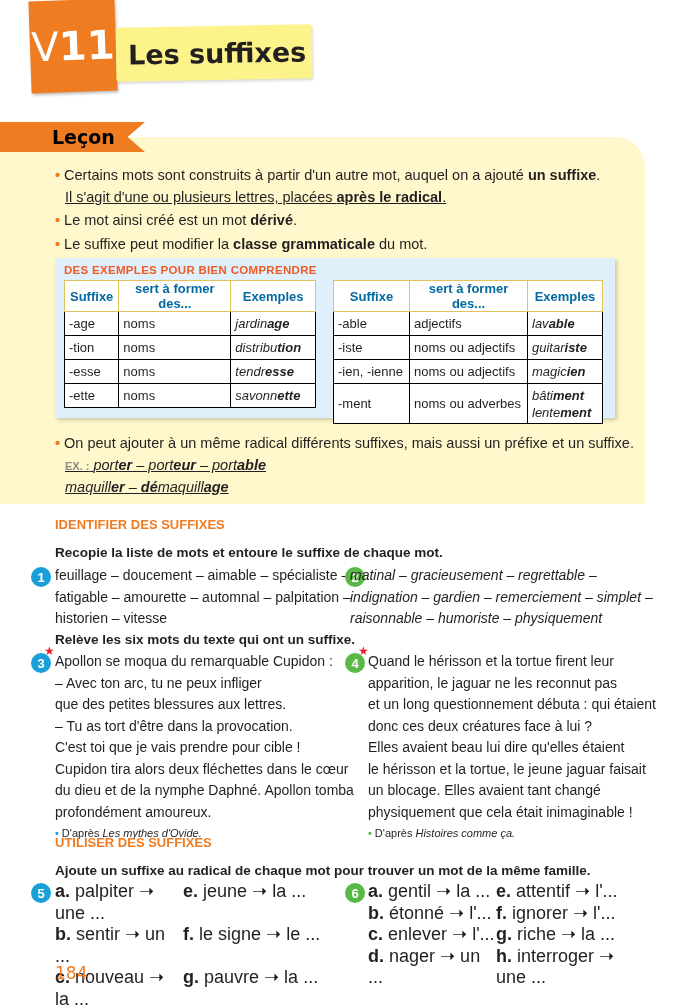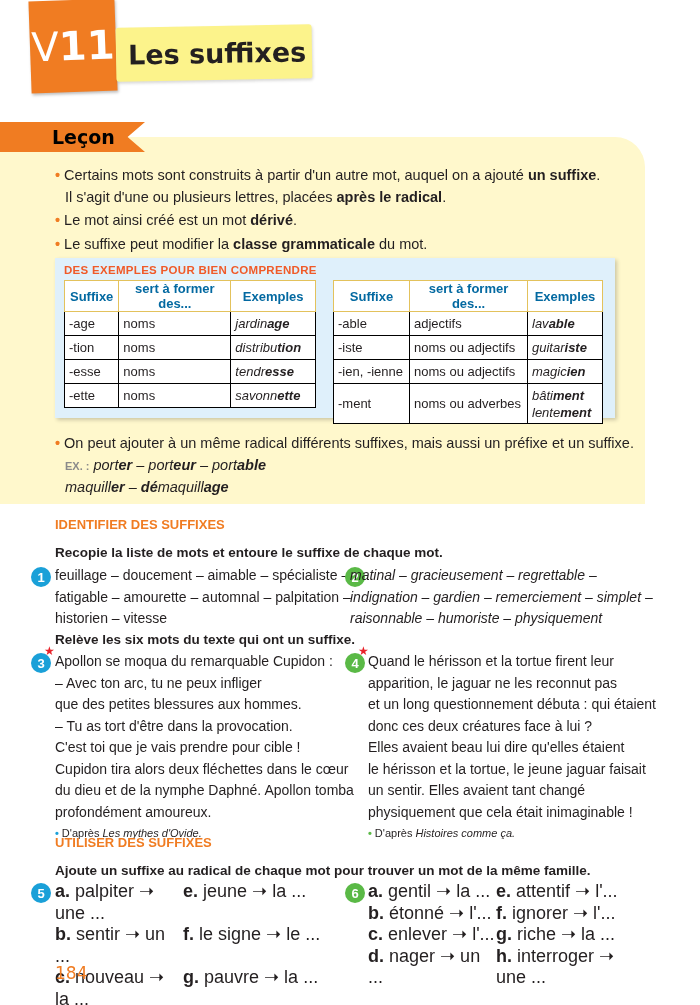--- a/index.html
+++ b/index.html
@@ -13,21 +13,21 @@
   .title-box span { font-family: "DejaVu Sans", sans-serif; font-size: 27px; font-weight: bold; color: #231f20; }
 
   
   .lesson { position: absolute; left: 0; top: 137px; width: 645px; height: 367px; background: #fff8cc; border-top-right-radius: 30px; }
   .lesson-tab { position: absolute; left: 0; top: 122px; width: 145px; height: 30px; background: #f07c22; clip-path: polygon(0 0, 100% 0, 88% 50%, 100% 100%, 0 100%); display: flex; align-items: center; padding-left: 52px; z-index: 2; }
   .lesson-tab span { color: #000000; font-family: "DejaVu Sans", sans-serif; font-weight: bold; font-size: 19px; }
 
   .bullet { position: absolute; left: 55px; font-size: 14.5px; line-height: 22px; }
   .bullet .dot { color: #f07c22; font-weight: bold; margin-right: 4px; }
   .bullet b { font-weight: bold; }
-  .indent { padding-left: 10px; }
+  .indent { padding-left: 10px; text-decoration: underline; }
 
   .examples-panel { position: absolute; left: 55px; top: 258px; width: 560px; height: 160px; background: #dff0fb; box-shadow: 2px 2px 4px rgba(0,0,0,0.2); }
   .examples-title { position: absolute; left: 9px; top: 6px; font-size: 11.5px; font-weight: bold; color: #f05a28; letter-spacing: 0.3px; }
   table.ex { position: absolute; border-collapse: collapse; background: #fff; font-size: 13px; }
   table.ex th { color: #0369a1; font-weight: bold; height: 24px; border: 1px solid #e3c25c; padding: 0 5px; text-align: center; font-size: 13px; }
   table.ex td { height: 24px; border: 1px solid #000000; padding: 0 4px; }
   table.ex td.ex-word { font-style: italic; }
   table.ex td.ex-word b { font-weight: bold; }
   .t1 { left: 9px; top: 22px; width: 252px; }
   .t2 { left: 278px; top: 22px; width: 270px; }
@@ -175,39 +175,39 @@
   <div>raisonnable – humoriste – physiquement</div>
 </div>
 
 <div class="instruction" style="top:632px;">Relève les six mots du texte qui ont un suffixe.</div>
 
 <div class="num blue" style="left:31px; top:653px;">3</div>
 <div class="star" style="left:44px; top:645px;">★</div>
 <div class="ex-text" style="left:55px; top:651px;">
   <div>Apollon se moqua du remarquable Cupidon :</div>
   <div>– Avec ton arc, tu ne peux infliger</div>
-  <div>que des petites blessures aux hommes.</div>
+  <div>que des petites blessures aux lettres.</div>
   <div>– Tu as tort d'être dans la provocation.</div>
   <div>C'est toi que je vais prendre pour cible !</div>
   <div>Cupidon tira alors deux fléchettes dans le cœur</div>
   <div>du dieu et de la nymphe Daphné. Apollon tomba</div>
   <div>profondément amoureux.</div>
   <div class="source"><span class="sdot blue-dot">•</span><span>D'après </span><i>Les mythes d'Ovide.</i></div>
 </div>
 
 <div class="num green" style="left:345px; top:653px;">4</div>
 <div class="star" style="left:358px; top:645px;">★</div>
 <div class="ex-text" style="left:368px; top:651px;">
   <div>Quand le hérisson et la tortue firent leur</div>
   <div>apparition, le jaguar ne les reconnut pas</div>
   <div>et un long questionnement débuta : qui étaient</div>
   <div>donc ces deux créatures face à lui ?</div>
   <div>Elles avaient beau lui dire qu'elles étaient</div>
   <div>le hérisson et la tortue, le jeune jaguar faisait</div>
-  <div>un sentir. Elles avaient tant changé</div>
+  <div>un blocage. Elles avaient tant changé</div>
   <div>physiquement que cela était inimaginable !</div>
   <div class="source"><span class="sdot green-dot">•</span><span>D'après </span><i>Histoires comme ça.</i></div>
 </div>
 
 <div class="section-title" style="top:835px;">UTILISER DES SUFFIXES</div>
 <div class="instruction" style="top:863px;">Ajoute un suffixe au radical de chaque mot pour trouver un mot de la même famille.</div>
 
 <div class="num blue" style="left:31px; top:883px;">5</div>
 <div class="grid" style="left:55px; top:881px;" id="ex5-grid">
     <div><b>a. </b>palpiter ➝ une ...</div>

